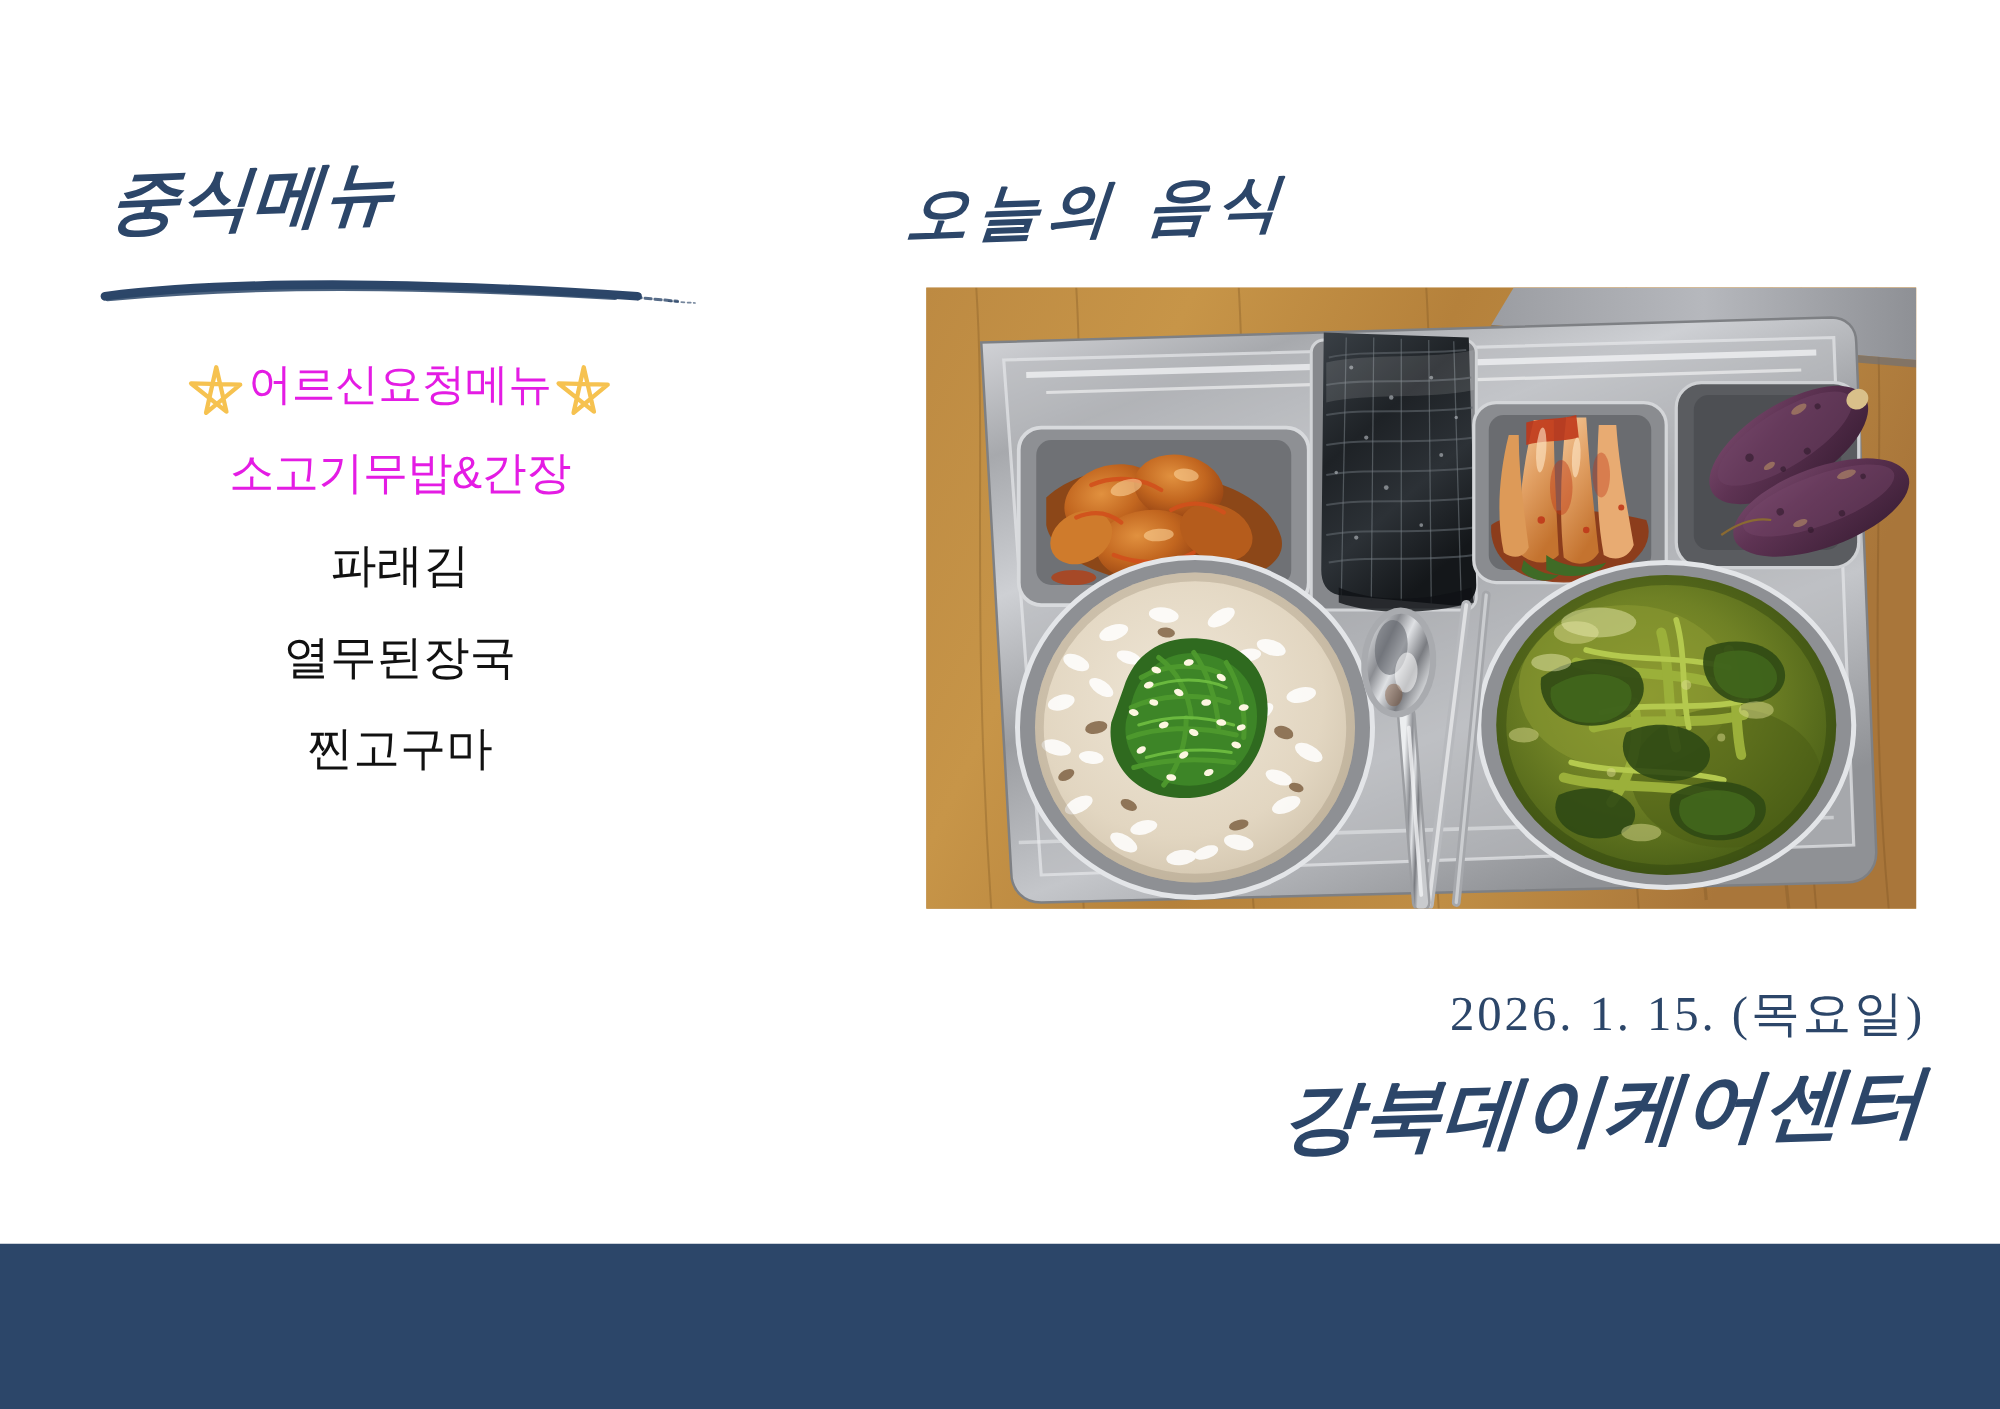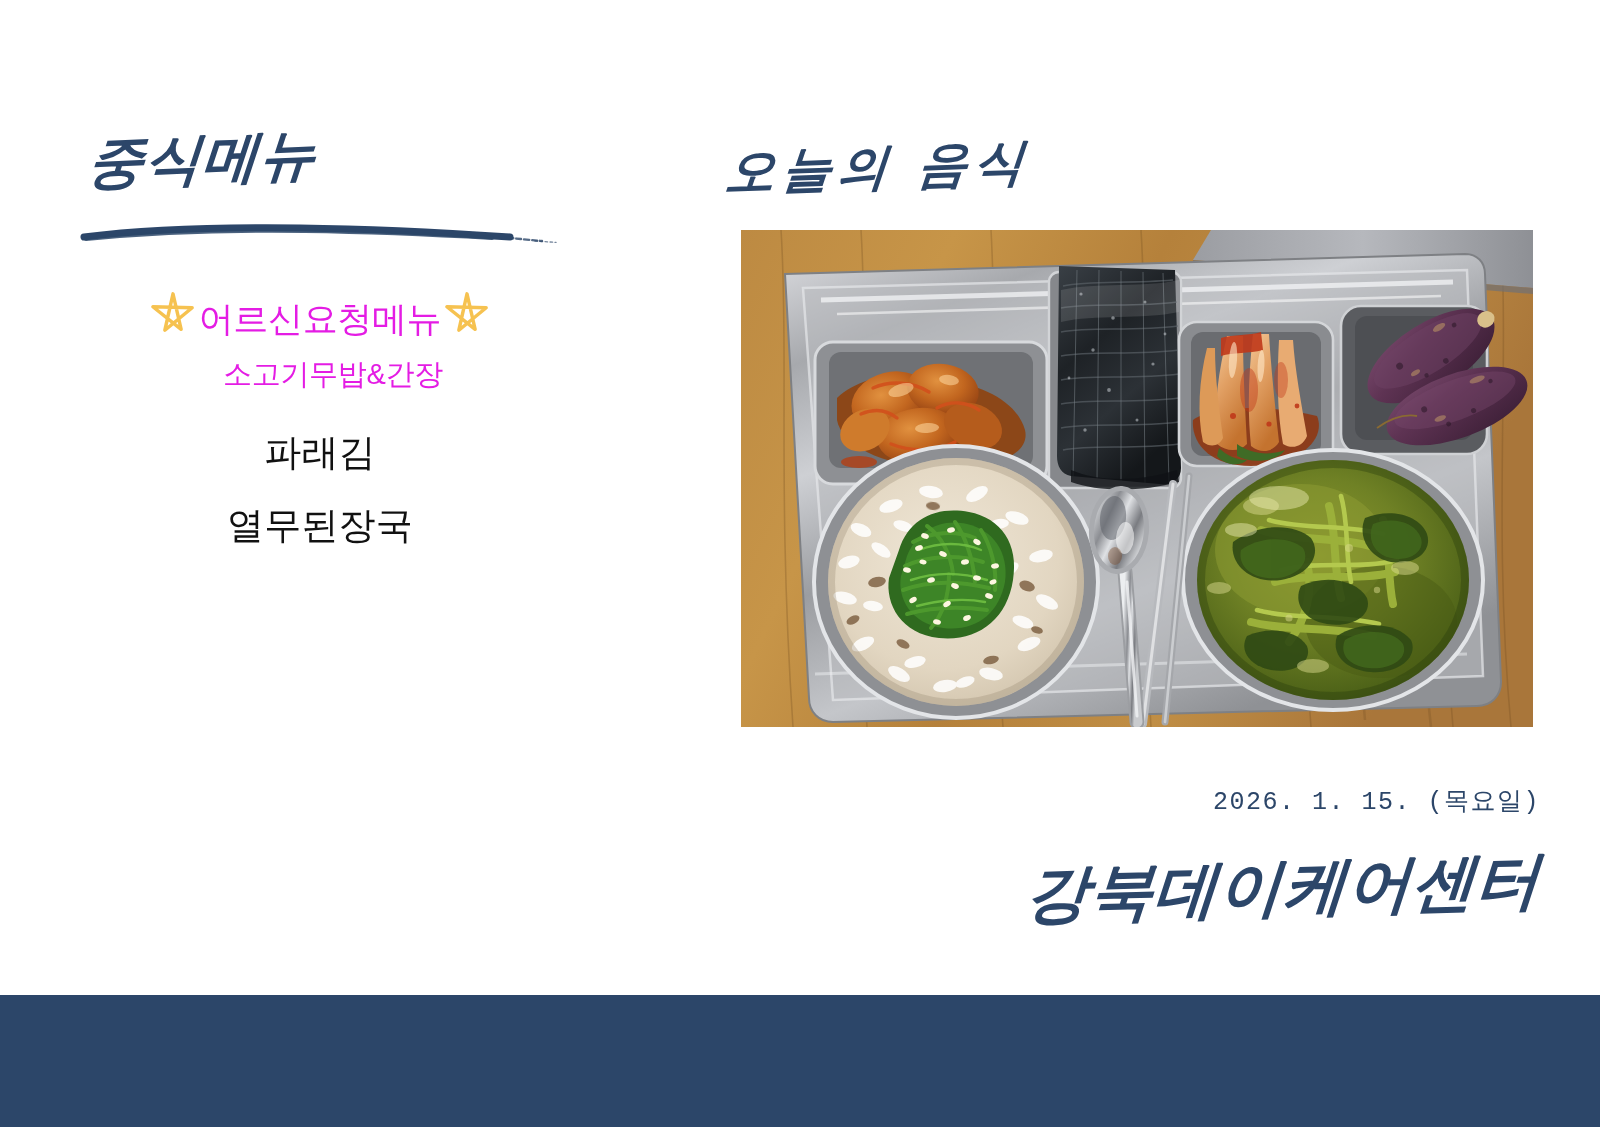--- a/index.html
+++ b/index.html
@@ -58,21 +58,21 @@
     height: 24px;
   }
 
   
   #request-row {
     position: absolute;
     left: 0;
     top: 290px;
     width: 640px;
     display: flex;
-    align-items: flex-end;
+    align-items: flex-start;
     justify-content: center;
     gap: 2px;
   }
 
   .star {
     width: 48px;
     height: 46px;
     flex: 0 0 auto;
     display: block;
   }
@@ -85,25 +85,24 @@
     white-space: nowrap;
     line-height: 1;
   }
 
   #request-dish {
     position: absolute;
     left: 0;
     top: 360px;
     width: 640px;
     text-align: center;
-    font-size: 29px;
+    font-size: 36px;
     color: #E41CE4;
     letter-spacing: -0.01em;
     line-height: 1;
-    margin-left: 13px;
   }
 
   #menu-list {
     position: absolute;
     left: 0;
     top: 434px;
     width: 640px;
     list-style: none;
   }
 
@@ -128,22 +127,22 @@
   }
   #food-photo svg { display: block; width: 100%; height: 100%; }
 
   
   #date-text {
     position: absolute;
     left: 1160px;
     top: 784px;
     width: 380px;
     text-align: right;
-    font-family: Liberation Mono, monospace;
-    font-size: 25px;
+    font-family: Liberation Serif, serif;
+    font-size: 39px;
     color: #2C4669;
     letter-spacing: 0.06em;
     white-space: nowrap;
   }
 
   #signature {
     position: absolute;
     left: 890px;
     top: 858px;
     width: 650px;
@@ -191,20 +190,21 @@
     <svg class="star" viewBox="0 0 50 48" xmlns="http://www.w3.org/2000/svg">
       <path d="M25,4 L33.5,41 L4,17.5 L45,18.5 L16.5,42 Z" fill="none" stroke="#F6C250" stroke-width="3.6" stroke-linejoin="round" stroke-linecap="round"></path>
     </svg>
   </div>
 
   <div id="request-dish">소고기무밥&amp;간장</div>
 
   <ul id="menu-list">
     <li>파래김</li>
     <li>열무된장국</li>
+    <li>찐고구마</li>
   </ul>
 
   <div id="today-title" class="brush-title">오늘의 음식</div>
 
   <div id="food-photo">
     <svg viewBox="0 0 792 497" xmlns="http://www.w3.org/2000/svg">
       <defs>
         <linearGradient id="wood" x1="0" y1="0" x2="1" y2="0.3">
           <stop offset="0" stop-color="#bd8a42"></stop>
           <stop offset="0.25" stop-color="#c79548"></stop>

